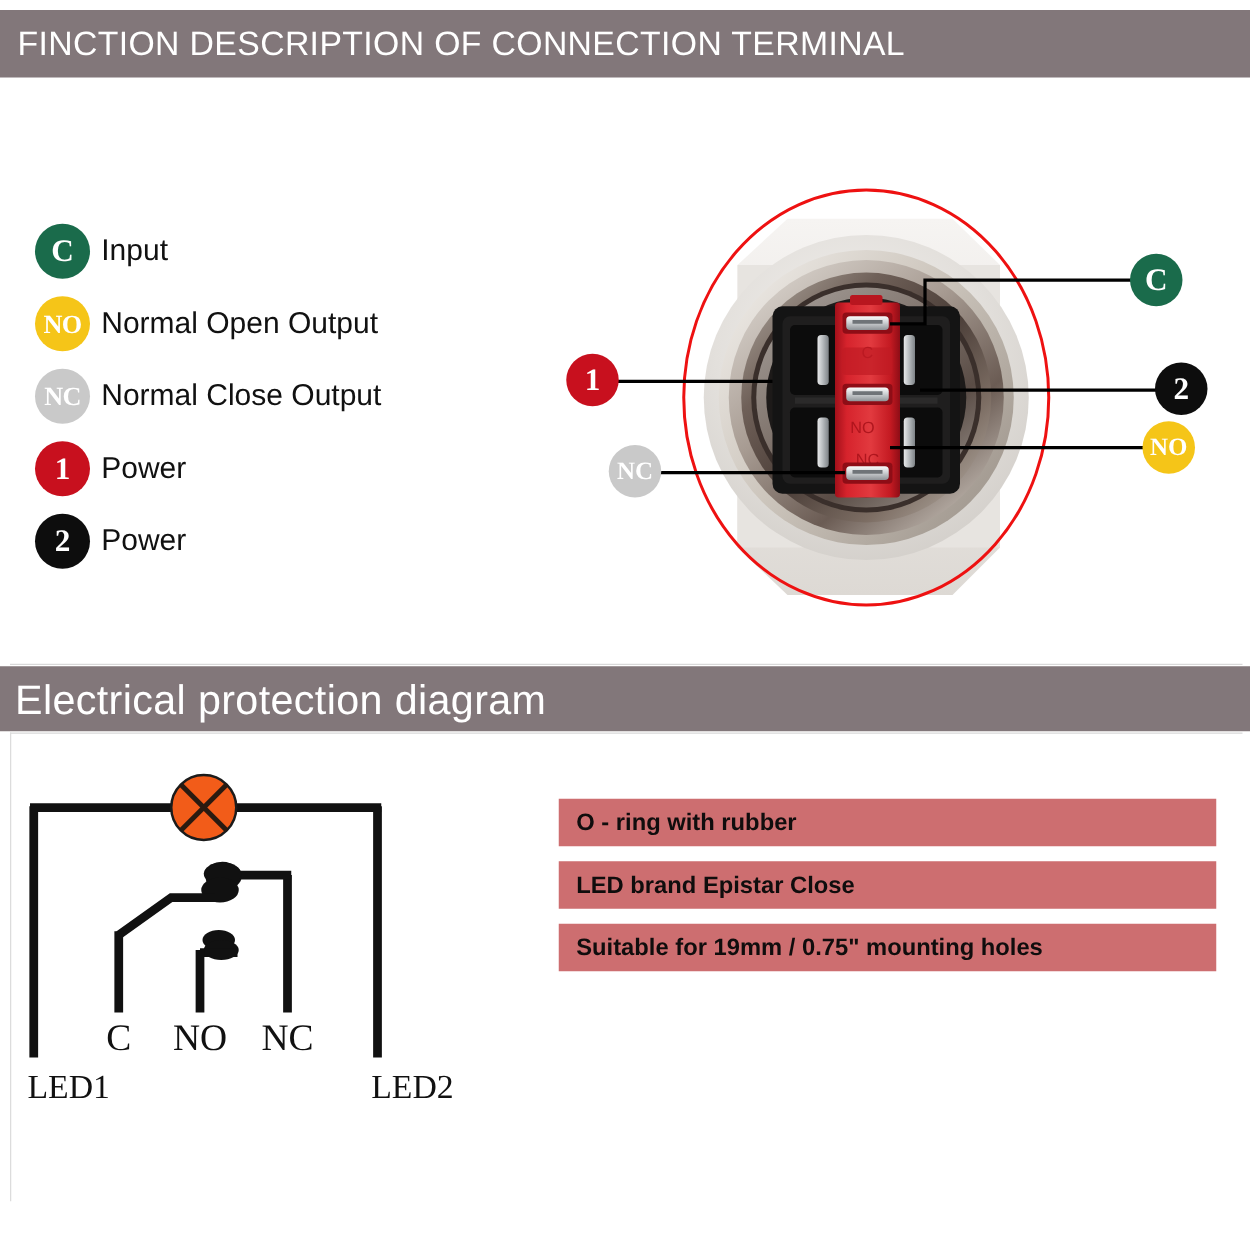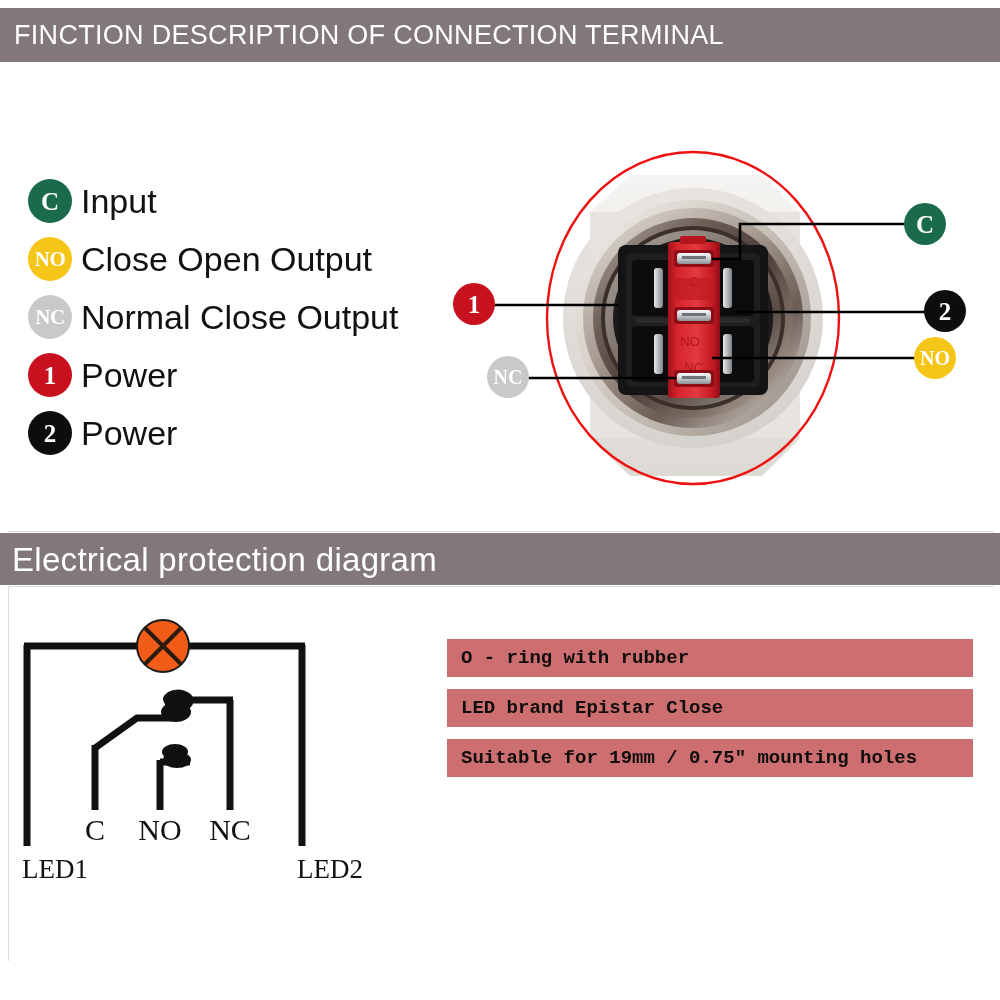--- a/index.html
+++ b/index.html
@@ -77,21 +77,21 @@
     box-sizing: border-box;
   }
   .legend-row .badge {
     width: 44px;
     height: 44px;
     font-size: 25px;
     margin-right: 9px;
   }
   .legend-row .badge.two-char { font-size: 21px; letter-spacing: -0.5px; }
   .legend-label {
-    font-size: 34px;
+    font-size: 24px;
     color: #111;
     white-space: nowrap;
     line-height: 1;
   }
 
   
   #photo-area {
     position: absolute;
     left: 440px;
     top: 150px;
@@ -122,21 +122,20 @@
     height: 300px;
   }
   #circuit-svg { display: block; }
 
   
   #features {
     position: absolute;
     left: 447px;
     top: 639px;
     width: 526px;
-    font-family: Liberation Mono, monospace;
   }
   .feature-row {
     background: #cd6e70;
     height: 38px;
     margin-bottom: 12px;
     display: flex;
     align-items: center;
     padding-left: 14px;
     box-sizing: border-box;
   }
@@ -157,21 +156,21 @@
 
 <div id="legend">
 
   <div class="legend-row">
     <span class="badge" style="background:#1a6b4b">C</span>
     <span class="legend-label">Input</span>
   </div>
 
   <div class="legend-row">
     <span class="badge two-char" style="background:#f5c518">NO</span>
-    <span class="legend-label">Close Open Output</span>
+    <span class="legend-label">Normal Open Output</span>
   </div>
 
   <div class="legend-row">
     <span class="badge two-char" style="background:#c9c9c9">NC</span>
     <span class="legend-label">Normal Close Output</span>
   </div>
 
   <div class="legend-row">
     <span class="badge" style="background:#c8101e">1</span>
     <span class="legend-label">Power</span>

